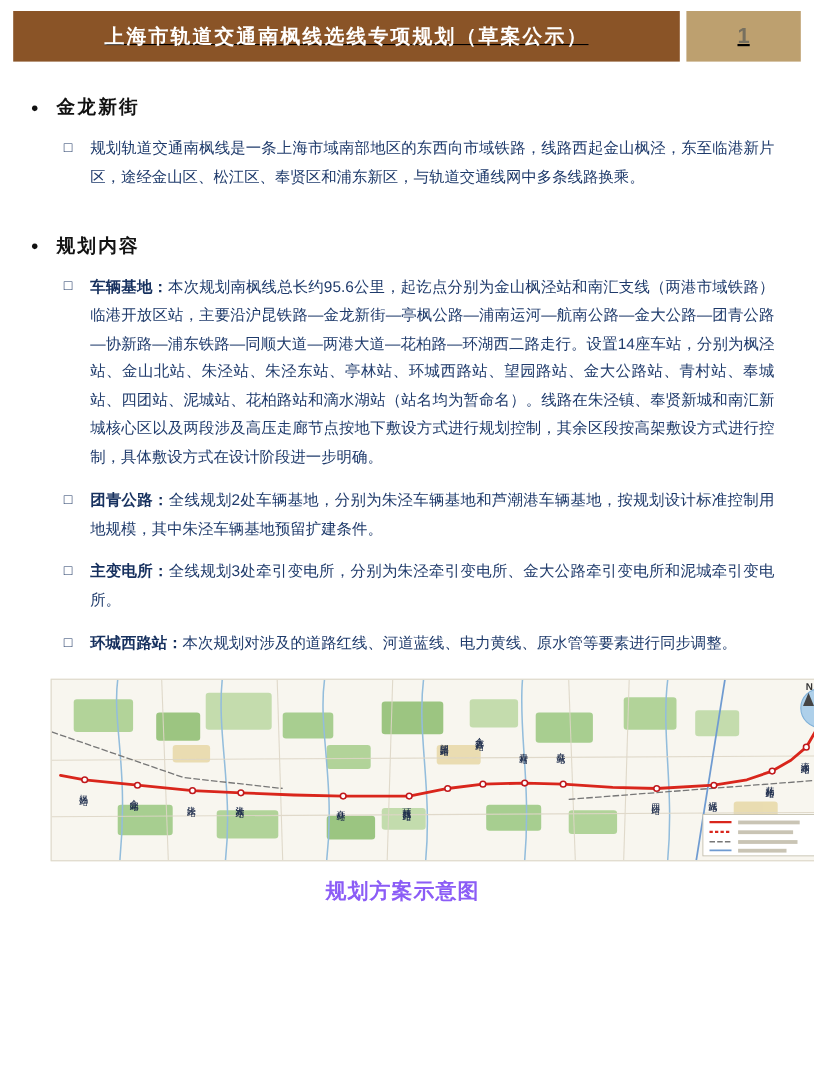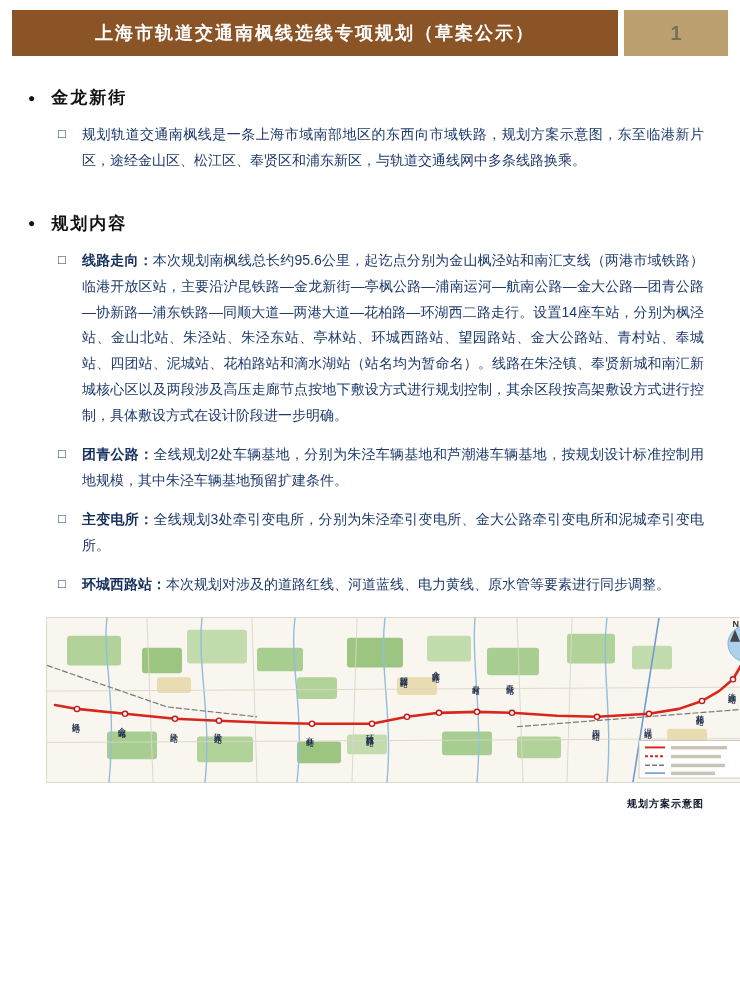--- a/index.html
+++ b/index.html
@@ -3,21 +3,21 @@
 <meta charset="utf-8">
 <style>
   * { margin:0; padding:0; box-sizing:border-box; }
   html,body { background:#e9e9e9; }
   body { font-family:"Liberation Sans","DejaVu Sans",sans-serif; }
   .page {
     width:740px; height:986px; background:#ffffff;
     position:relative; overflow:hidden; margin:0 auto;
   }
   
-  .header { display:flex; gap:6px; padding:10px 12px 0 12px; }
+  .header { display:flex; gap:6px; padding:10px 12px 0 12px;text-decoration:underline; }
   .header-bar {
     flex:1; height:46px; background:#8a5427;
     display:flex; align-items:center; justify-content:center;
     color:#ffffff; font-size:18px; font-weight:bold; letter-spacing:2px;
   }
   .page-box {
     width:104px; height:46px; background:#bda06f;
     display:flex; align-items:center; justify-content:center;
     color:#77705f; font-size:20px; font-weight:bold;
   }
@@ -51,22 +51,22 @@
   .station-label {
     position:absolute; writing-mode:vertical-rl;
     font-size:8px; line-height:1; letter-spacing:1px;
     color:#1b2a4a; white-space:nowrap;
   }
   .north-label {
     position:absolute; top:1px; right:10px;
     font-size:9px; font-weight:bold; color:#333;
   }
   .map-caption {
-    margin-top:14px; text-align:right;
-    font-size:10px; font-weight:bold; color:#0f172a; letter-spacing:1px;
+    margin-top:14px; text-align:center;
+    font-size:19px; font-weight:bold; color:#8b5cf6; letter-spacing:1px;
   }
   
   .watermark {
     position:absolute; right:14px; bottom:12px;
     color:#959595; font-size:14px; letter-spacing:1px;
   }
 </style>
 </head>
 <body>
 
@@ -81,39 +81,39 @@
 
     <div class="section">
       <div class="section-heading">
         <span class="dot">●</span>
         <span>金龙新街</span>
       </div>
       <div class="items">
         <div class="item">
           <span class="item-bullet">□</span>
           <div class="item-text">
-            <span class="item-label"></span><span>规划轨道交通南枫线是一条上海市域南部地区的东西向市域铁路，规划方案示意图，东至临港新片区，途经金山区、松江区、奉贤区和浦东新区，与轨道交通线网中多条线路换乘。</span>
+            <span class="item-label"></span><span>规划轨道交通南枫线是一条上海市域南部地区的东西向市域铁路，线路西起金山枫泾，东至临港新片区，途经金山区、松江区、奉贤区和浦东新区，与轨道交通线网中多条线路换乘。</span>
           </div>
         </div>
       </div>
     </div>
 
     <div class="sec-gap"></div>
 
     <div class="section">
       <div class="section-heading">
         <span class="dot">●</span>
         <span>规划内容</span>
       </div>
       <div class="items">
 
         <div class="item">
           <span class="item-bullet">□</span>
           <div class="item-text">
-            <span class="item-label">线路走向：</span><span>本次规划南枫线总长约95.6公里，起讫点分别为金山枫泾站和南汇支线（两港市域铁路）临港开放区站，主要沿沪昆铁路—金龙新街—亭枫公路—浦南运河—航南公路—金大公路—团青公路—协新路—浦东铁路—同顺大道—两港大道—花柏路—环湖西二路走行。设置14座车站，分别为枫泾站、金山北站、朱泾站、朱泾东站、亭林站、环城西路站、望园路站、金大公路站、青村站、奉城站、四团站、泥城站、花柏路站和滴水湖站（站名均为暂命名）。线路在朱泾镇、奉贤新城和南汇新城核心区以及两段涉及高压走廊节点按地下敷设方式进行规划控制，其余区段按高架敷设方式进行控制，具体敷设方式在设计阶段进一步明确。</span>
+            <span class="item-label">车辆基地：</span><span>本次规划南枫线总长约95.6公里，起讫点分别为金山枫泾站和南汇支线（两港市域铁路）临港开放区站，主要沿沪昆铁路—金龙新街—亭枫公路—浦南运河—航南公路—金大公路—团青公路—协新路—浦东铁路—同顺大道—两港大道—花柏路—环湖西二路走行。设置14座车站，分别为枫泾站、金山北站、朱泾站、朱泾东站、亭林站、环城西路站、望园路站、金大公路站、青村站、奉城站、四团站、泥城站、花柏路站和滴水湖站（站名均为暂命名）。线路在朱泾镇、奉贤新城和南汇新城核心区以及两段涉及高压走廊节点按地下敷设方式进行规划控制，其余区段按高架敷设方式进行控制，具体敷设方式在设计阶段进一步明确。</span>
           </div>
         </div>
 
         <div class="item">
           <span class="item-bullet">□</span>
           <div class="item-text">
             <span class="item-label">团青公路：</span><span>全线规划2处车辆基地，分别为朱泾车辆基地和芦潮港车辆基地，按规划设计标准控制用地规模，其中朱泾车辆基地预留扩建条件。</span>
           </div>
         </div>
 

